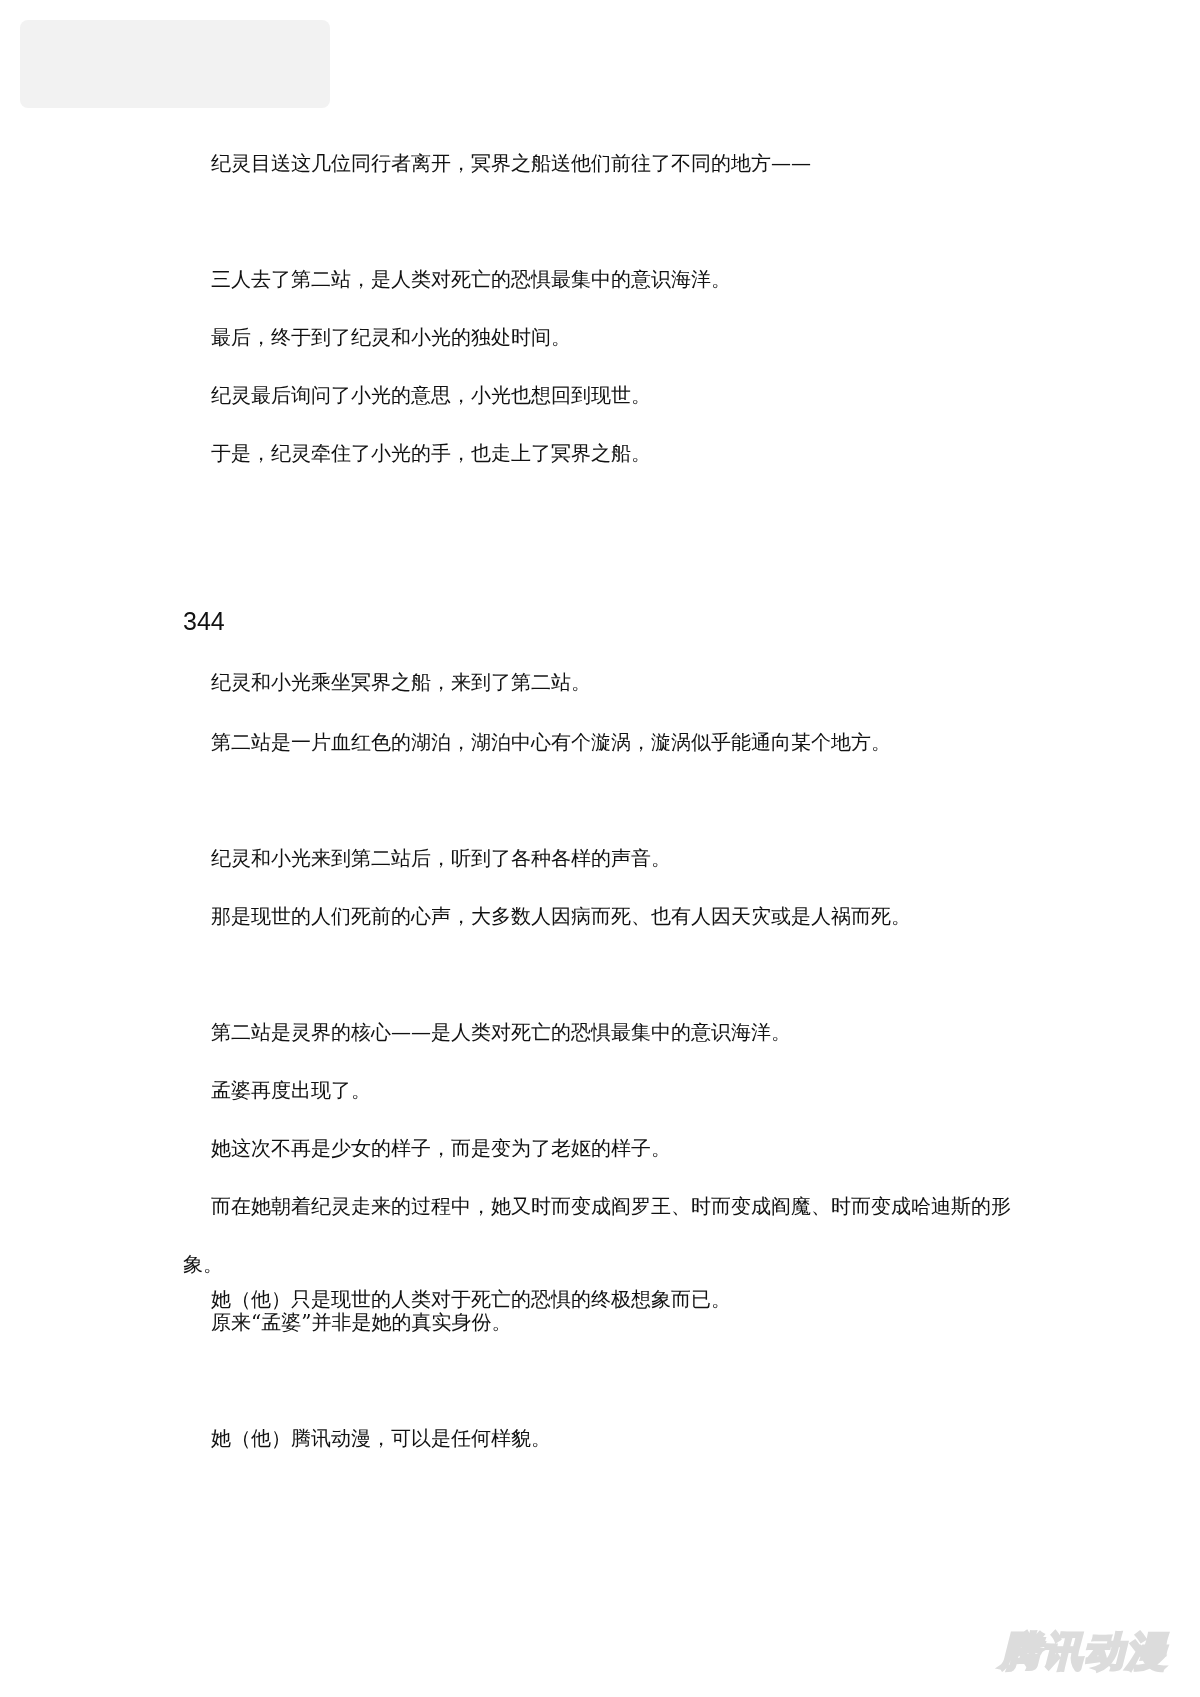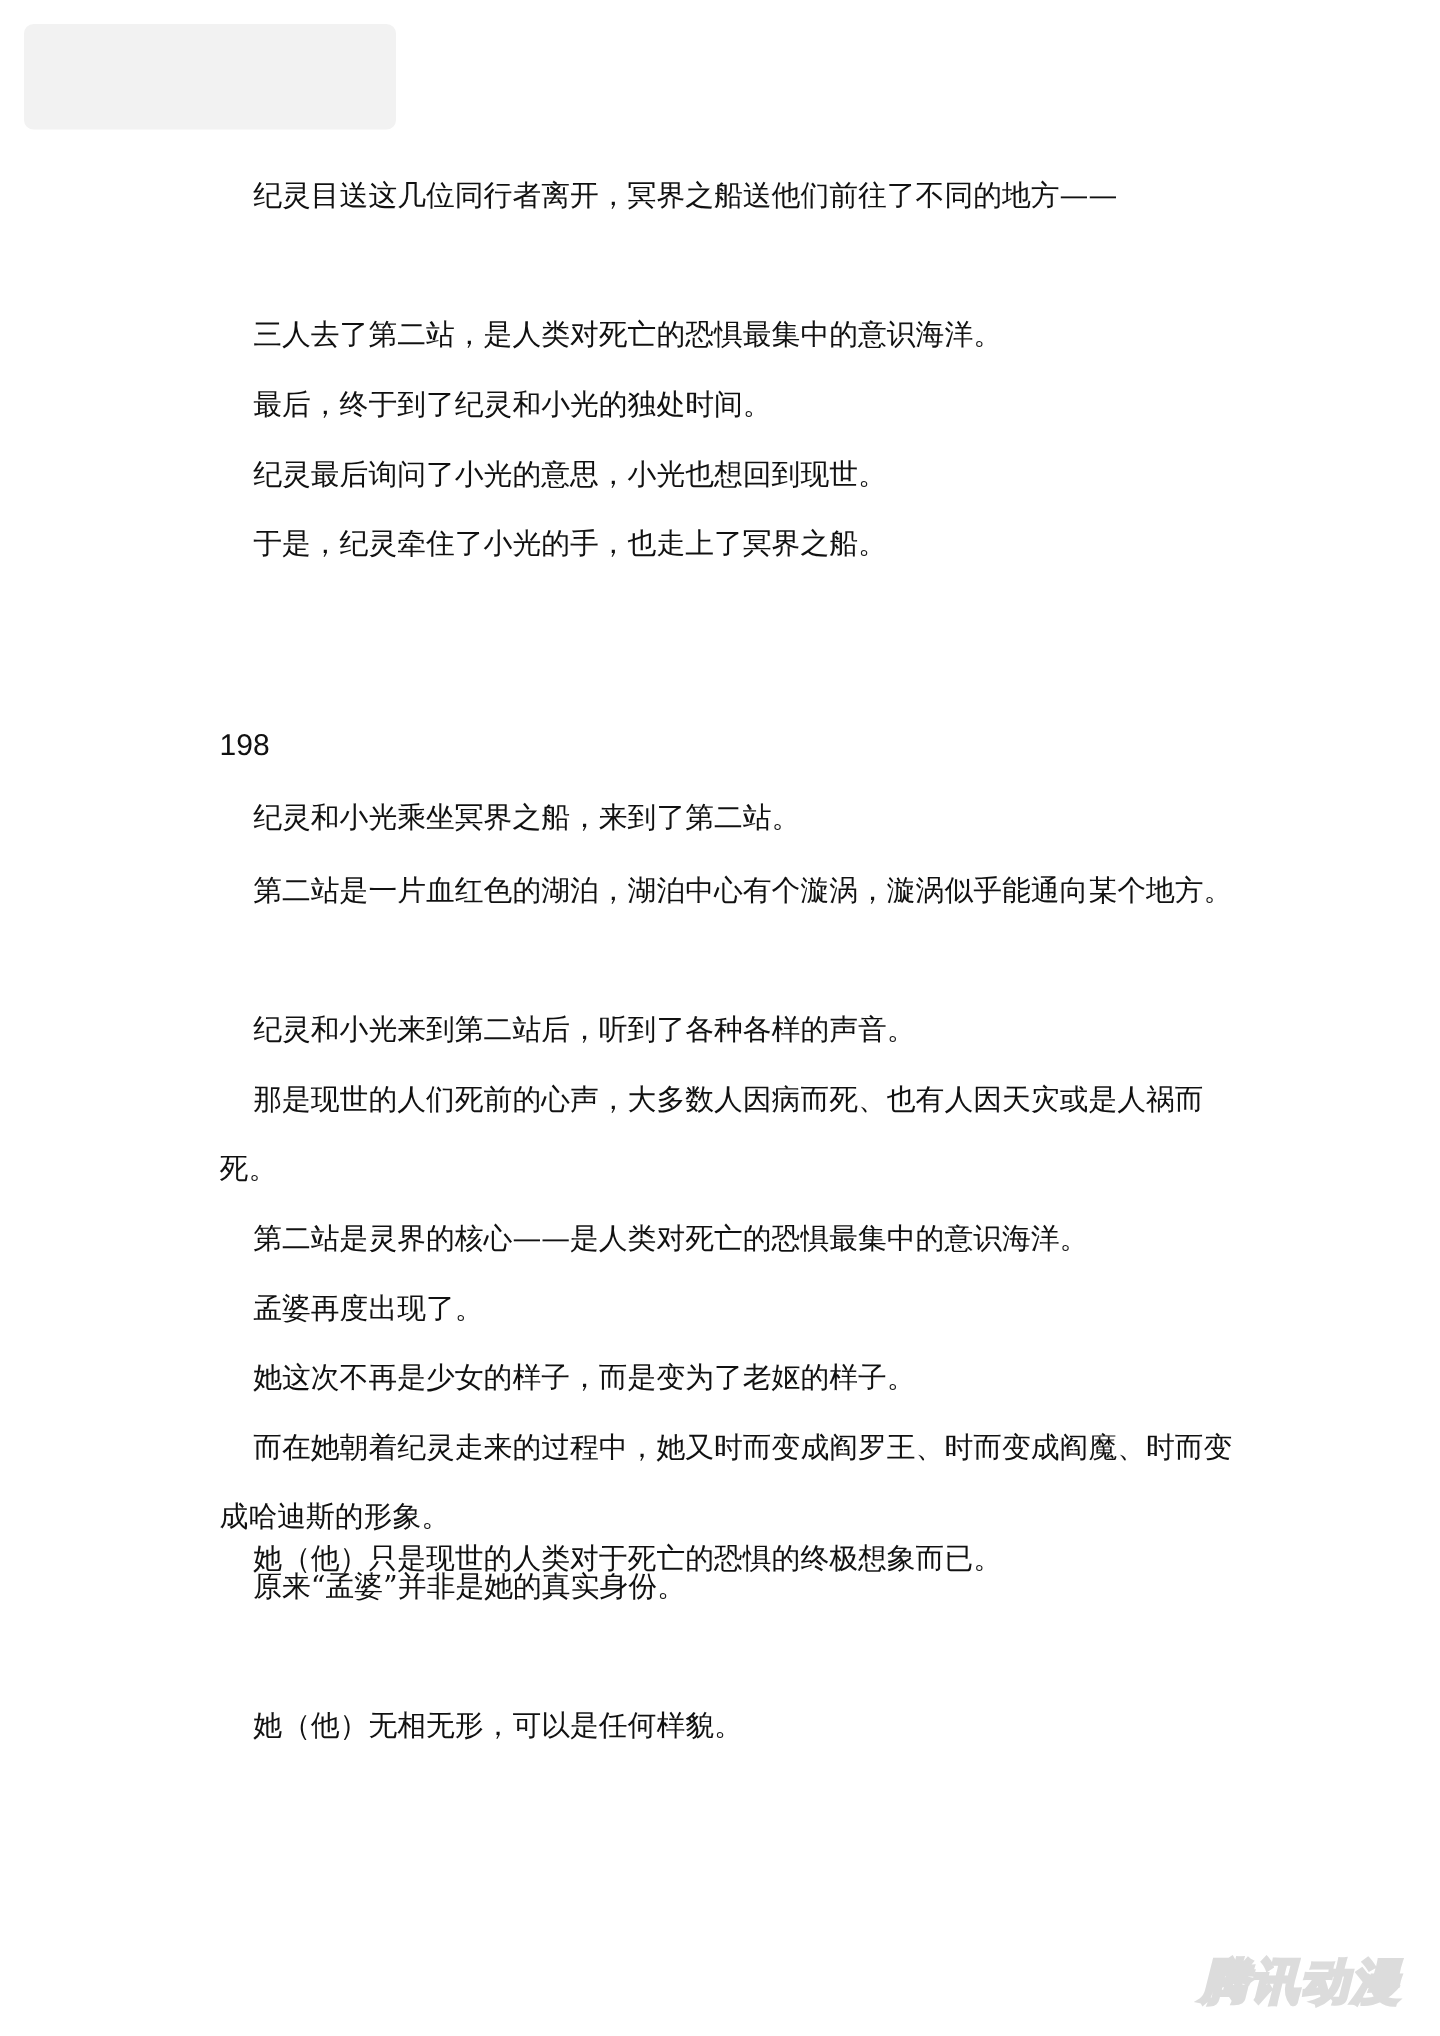--- a/index.html
+++ b/index.html
@@ -71,21 +71,21 @@
   .content {
     position: absolute;
     left: 183px;
     top: 0;
     width: 845px;
   }
   .para {
     position: absolute;
     left: 0;
     width: 845px;
-    font-size: 24px;
+    font-size: 20px;
     line-height: 58px;
     white-space: pre-wrap;
     margin: 0;
   }
   .para.indent { text-indent: 28px; }
   .chapter-num {
     position: absolute;
     left: 0;
     font-family: "Liberation Sans", "DejaVu Sans", sans-serif;
     font-size: 25px;
@@ -112,28 +112,28 @@
 <div class="watermark-top">
 </div>
 
 <div class="content">
   <p class="para indent" style="top:134px;">纪灵目送这几位同行者离开，冥界之船送他们前往了不同的地方——</p>
   <p class="para indent" style="top:250px;">三人去了第二站，是人类对死亡的恐惧最集中的意识海洋。</p>
   <p class="para indent" style="top:308px;">最后，终于到了纪灵和小光的独处时间。</p>
   <p class="para indent" style="top:366px;">纪灵最后询问了小光的意思，小光也想回到现世。</p>
   <p class="para indent" style="top:424px;">于是，纪灵牵住了小光的手，也走上了冥界之船。</p>
 
-  <div class="chapter-num" style="top:601px;">198</div>
+  <div class="chapter-num" style="top:601px;">344</div>
 
   <p class="para indent" style="top:655px;font-family:Liberation Mono, monospace;">纪灵和小光乘坐冥界之船，来到了第二站。</p>
   <p class="para indent" style="top:713px;">第二站是一片血红色的湖泊，湖泊中心有个漩涡，漩涡似乎能通向某个地方。</p>
   <p class="para indent" style="top:829px;">纪灵和小光来到第二站后，听到了各种各样的声音。</p>
   <p class="para indent" style="top:887px;">那是现世的人们死前的心声，大多数人因病而死、也有人因天灾或是人祸而死。</p>
   <p class="para indent" style="top:1003px;">第二站是灵界的核心——是人类对死亡的恐惧最集中的意识海洋。</p>
   <p class="para indent" style="top:1061px;">孟婆再度出现了。</p>
   <p class="para indent" style="top:1119px;">她这次不再是少女的样子，而是变为了老妪的样子。</p>
   <p class="para indent" style="top:1177px;">而在她朝着纪灵走来的过程中，她又时而变成阎罗王、时而变成阎魔、时而变成哈迪斯的形象。</p>
   <p class="para indent" style="top:1293px;">原来“孟婆”并非是她的真实身份。</p>
   <p class="para indent" style="top:1270px;">她（他）只是现世的人类对于死亡的恐惧的终极想象而已。</p>
-  <p class="para indent" style="top:1409px;">她（他）无相无形，可以是任何样貌。</p>
+  <p class="para indent" style="top:1409px;">她（他）腾讯动漫，可以是任何样貌。</p>
 </div>
 
 <div class="watermark-bottom">腾讯动漫</div>
 
 </body></html>

